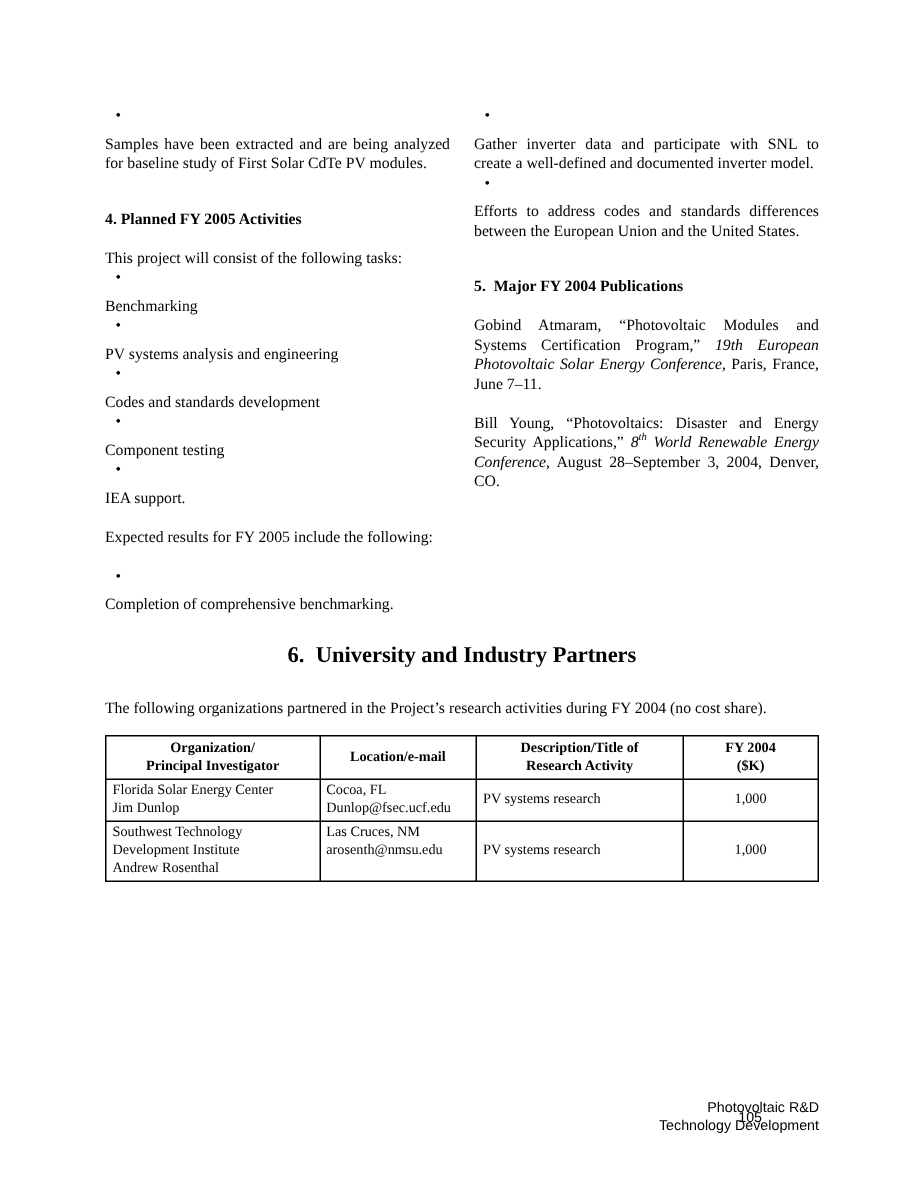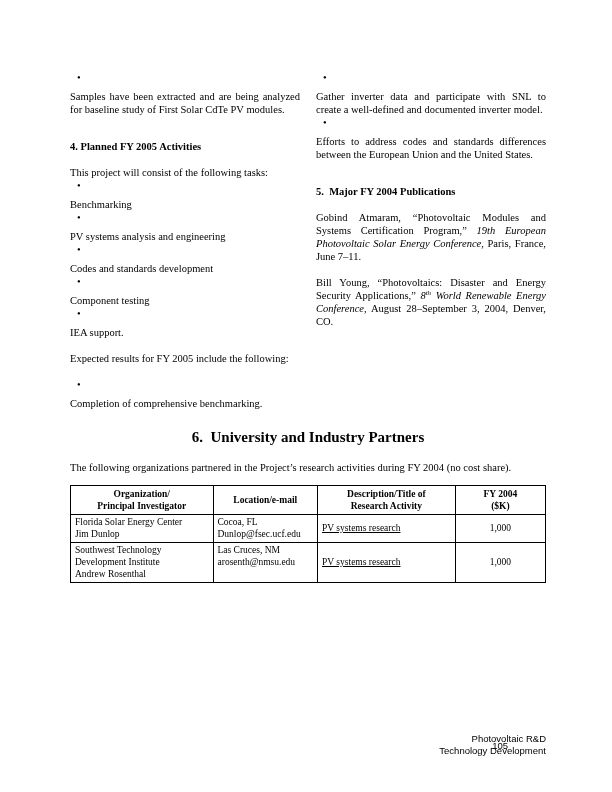--- a/index.html
+++ b/index.html
@@ -18,26 +18,26 @@
   .bullet-item { display: flex; flex-direction: column; }
   .bullet-item.mt { margin-top: 13px; }
   .marker { flex: 0 0 19px; padding-left: 7px; }
   .marker::before { content: "\2022"; }
   .btext { flex: 1; text-align: justify; }
   .heading { font-weight: bold; margin-top: 24px; font-size: 10.5px; }
   .pub { margin-top: 13px; text-align: justify; }
   .italic { font-style: italic; }
   sup.ord { font-size: 7px; vertical-align: super; line-height: 0; }
   .center-heading { font-weight: bold; text-align: center; font-size: 15px; margin-top: 19px; }
-  .intro-full { font-size: 10.5px; line-height: 13px; margin-top: 15px; }
+  .intro-full { font-size: 10.5px; line-height: 13px; margin-top: 20px; }
   .partners-table { width: 100%; border-collapse: collapse; margin-top: 11px; font-size: 9.5px; line-height: 12px; }
   .partners-table th, .partners-table td { border: 1px solid #000; }
   .partners-table th { font-weight: bold; text-align: center; vertical-align: middle; padding: 2px 3px; }
   .partners-table td { padding: 1px 4px 2px 4px; vertical-align: top; }
-  .partners-table td.desc { vertical-align: middle; text-decoration: underline; }
+  .partners-table td.desc { vertical-align: middle; }
   .partners-table td.fy { vertical-align: middle; text-align: center; }
   .page-number {
     position: absolute; left: 0; width: 508px; text-align: right; top: 740px;
     font-family: "Liberation Sans", sans-serif; font-size: 9.5px;
   }
   .footer-right {
     position: absolute; right: 66px; top: 733px; text-align: right;
     font-family: "Liberation Sans", sans-serif; font-size: 9.5px; line-height: 12px;
   }
 </style>

